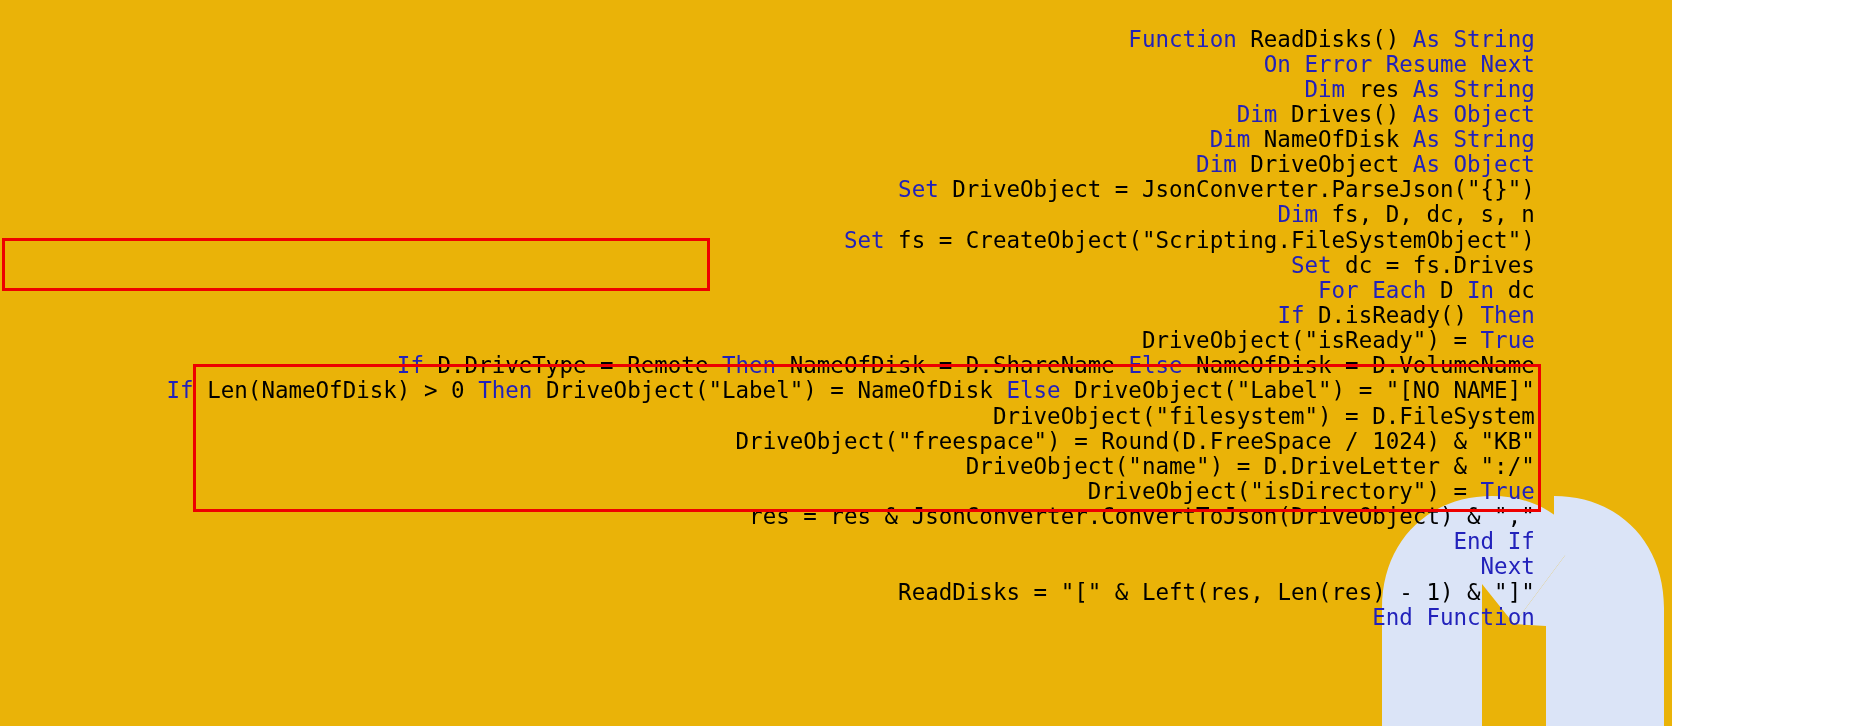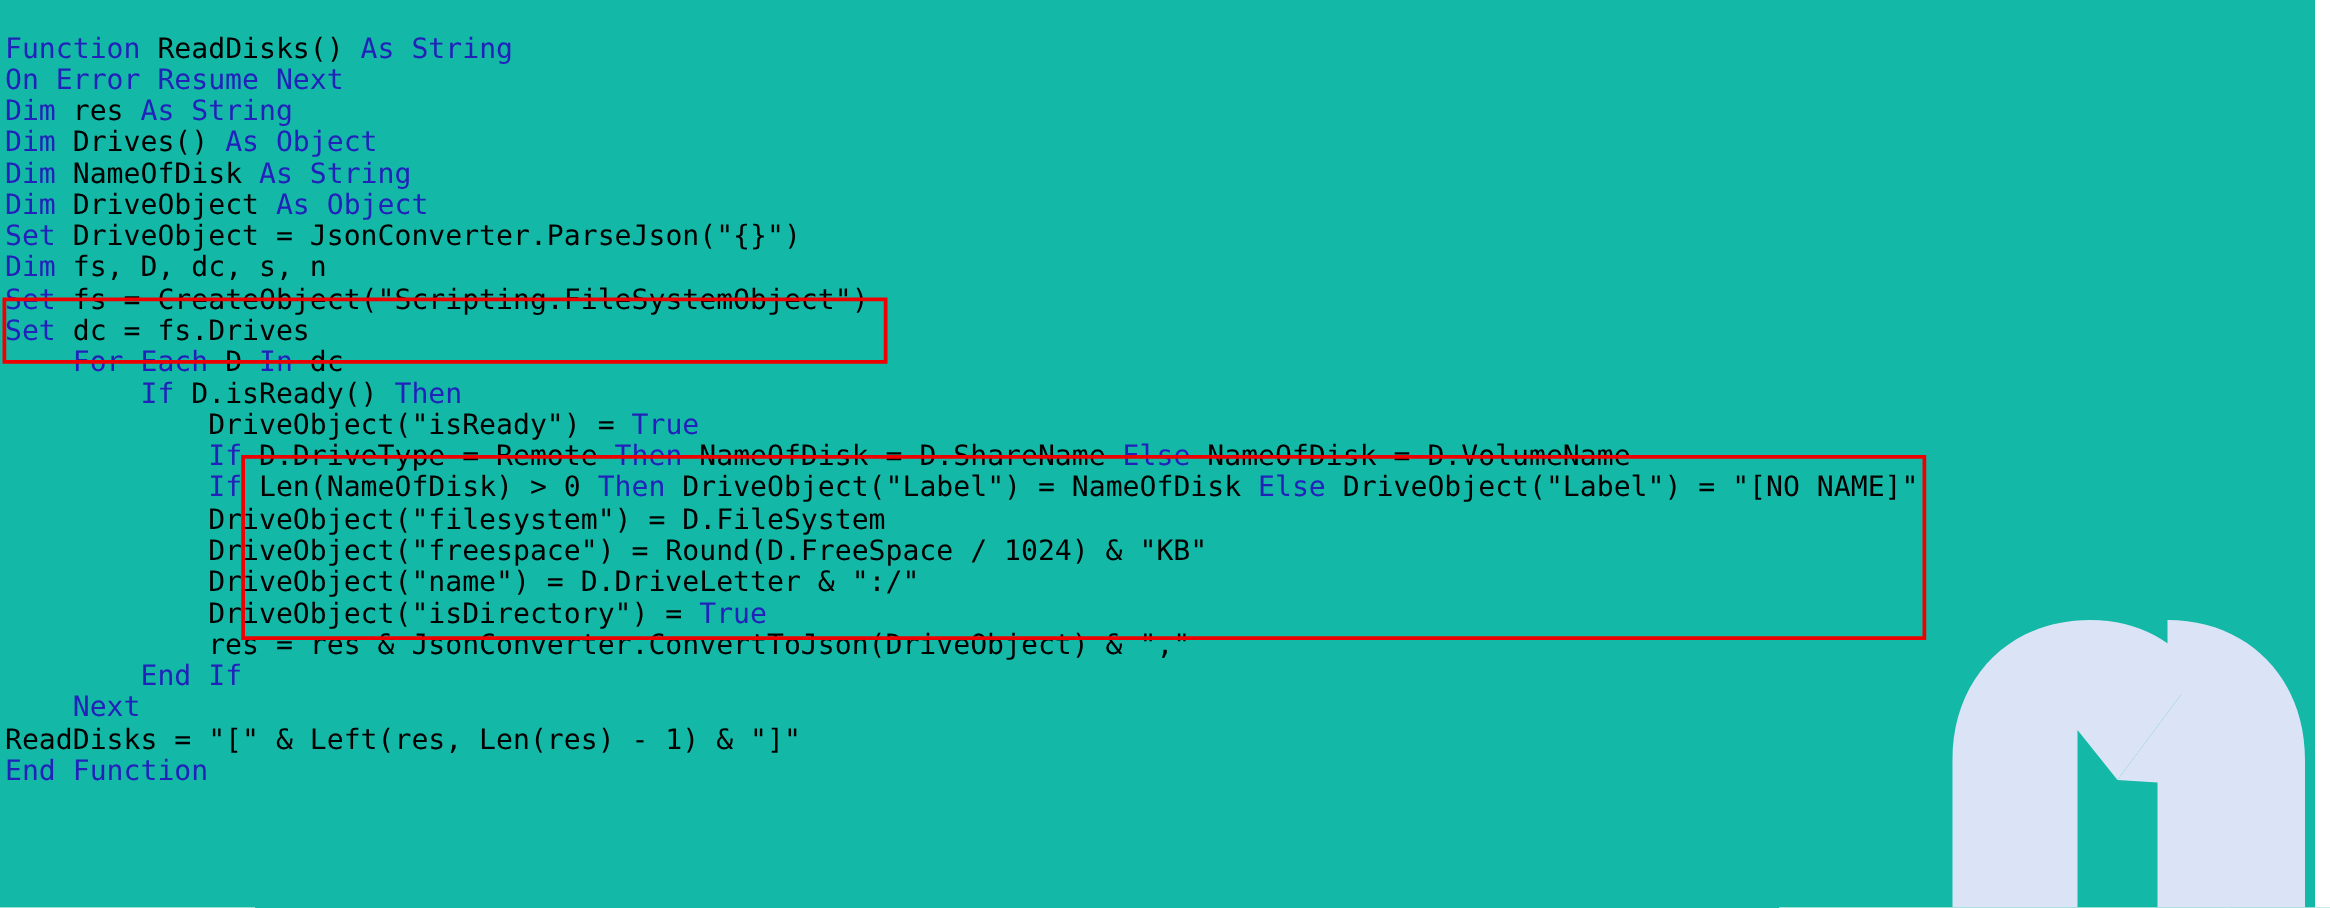--- a/index.html
+++ b/index.html
@@ -10,23 +10,24 @@
   }
   body {
     width: 1864px;
     height: 726px;
     overflow: hidden;
     font-family: "DejaVu Sans Mono", "Liberation Mono", monospace;
   }
 
   #page {
     position: relative;
-    width: 1852px;
+    width: 1672px;
     height: 726px;
-    background: #14b8a6;
+    background: #eab308;
+    text-align: right;
   }
 
   
   #watermark {
     position: absolute;
     right: 8px;
     bottom: -10px;
     width: 300px;
     height: 260px;
     opacity: 1;

